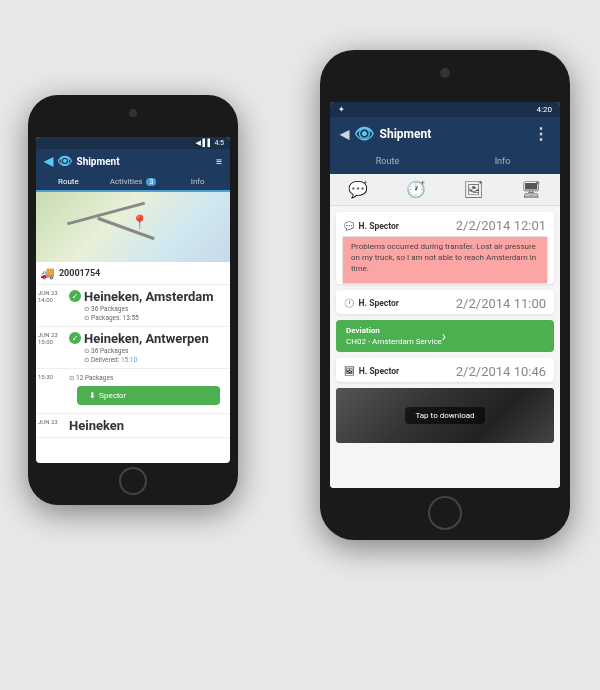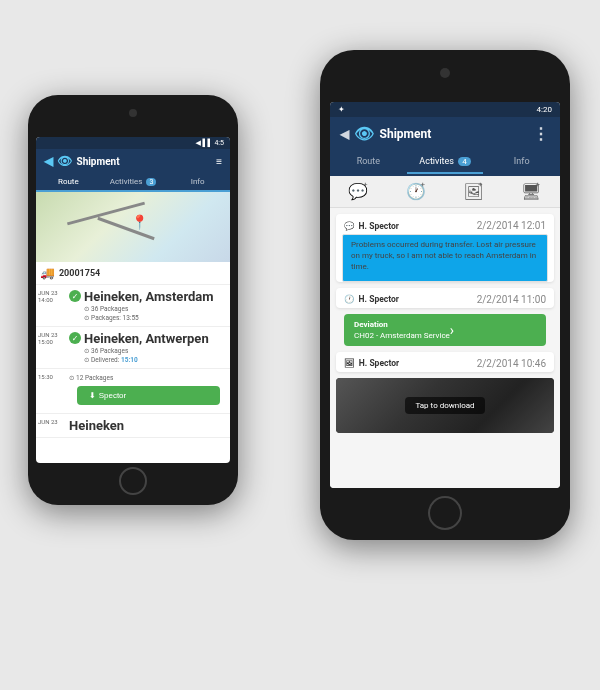--- a/index.html
+++ b/index.html
@@ -204,21 +204,21 @@
       background: #4caf50;
       border-radius: 50%;
       display: flex; align-items: center; justify-content: center;
       color: #fff; font-size: 8px; flex-shrink: 0; margin-top: 1px;
     }
     .stop-info { flex: 1; }
     .stop-name { font-weight: bold; font-size: 13px; color: #333; }
     .stop-detail { color: #666; font-size: 6.5px; margin-top: 1px; }
     .stop-detail.collected { color: #666; }
     .stop-detail.delivered { color: #666; }
-    .delivered-time { color: #4a9fd4; font-weight: bold; margin-top: 24px; }
+    .delivered-time { color: #4a9fd4; font-weight: normal; margin-top: 24px; }
 
     .collect-btn {
       background: #4caf50;
       color: #fff;
       border: none;
       padding: 5px 12px;
       border-radius: 4px;
       font-size: 8px;
       margin: 4px auto;
       display: flex;
@@ -314,36 +314,36 @@
       box-shadow: 0 1px 3px rgba(0,0,0,0.1);
     }
 
     .activity-header {
       display: flex;
       justify-content: space-between;
       align-items: center;
       padding: 6px 8px 3px;
     }
     .activity-user { font-size: 8.5px; font-weight: bold; color: #333; display: flex; align-items: center; gap: 4px; }
-    .activity-date { font-size: 10px; color: #888; }
+    .activity-date { font-size: 13px; color: #888; }
 
     .activity-message {
       padding: 4px 8px 8px;
       font-size: 8px;
       color: #444;
       line-height: 1.4;
       border: 1px solid #e0e0e0;
       margin: 0 6px 0;
       border-radius: 2px;
-      background: #0ea5e9;
+      background: #fca5a5;
     }
 
     .deviation-card {
       background: #4caf50;
-      margin: 0 14px 6px;
+      margin: 0 6px 6px;
       border-radius: 4px;
       padding: 6px 10px;
       display: flex;
       align-items: center;
     }
     .deviation-text { color: #fff; font-size: 8px; }
     .deviation-title { font-weight: bold; margin-bottom: 2px; }
     .deviation-chevron { color: #fff; font-size: 14px; }
 
     .photo-card {
@@ -505,24 +505,20 @@
             <span style="font-size:12px;color:rgba(255,255,255,0.8)">◀</span>
             <span class="logo-icon-front">👁</span>
             <span>Shipment</span>
           </div>
           <span class="menu-dots">⋮</span>
         </div>
 
         <div class="tabs-front">
           <div class="tab-front">
             <span>Route</span>
-          </div>
-          <div class="tab-front active">
-            <span>Activites</span>
-            <span class="tab-badge">4</span>
           </div>
           <div class="tab-front">
             <span>Info</span>
           </div>
         </div>
 
         <div class="action-icons">
           <div class="action-icon-btn">
             <span style="font-size:16px;color:#555">💬</span>
             <span class="plus-sup">+</span>

